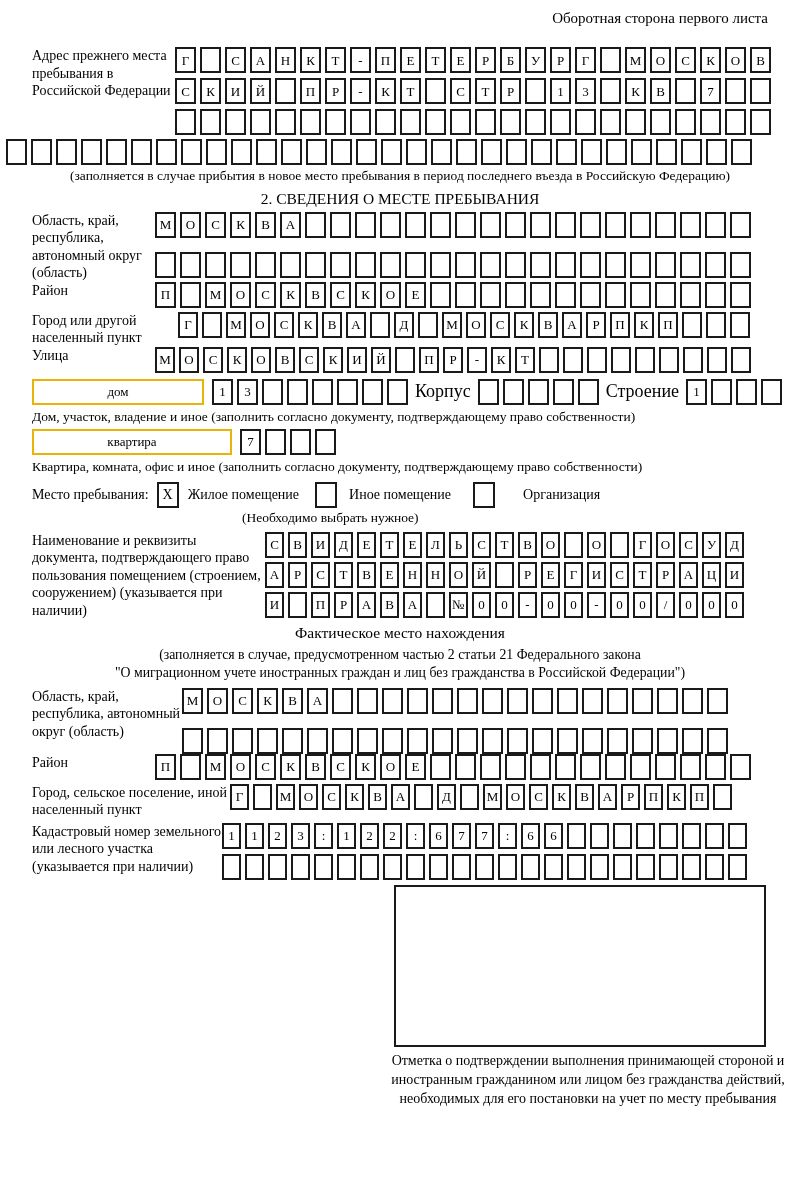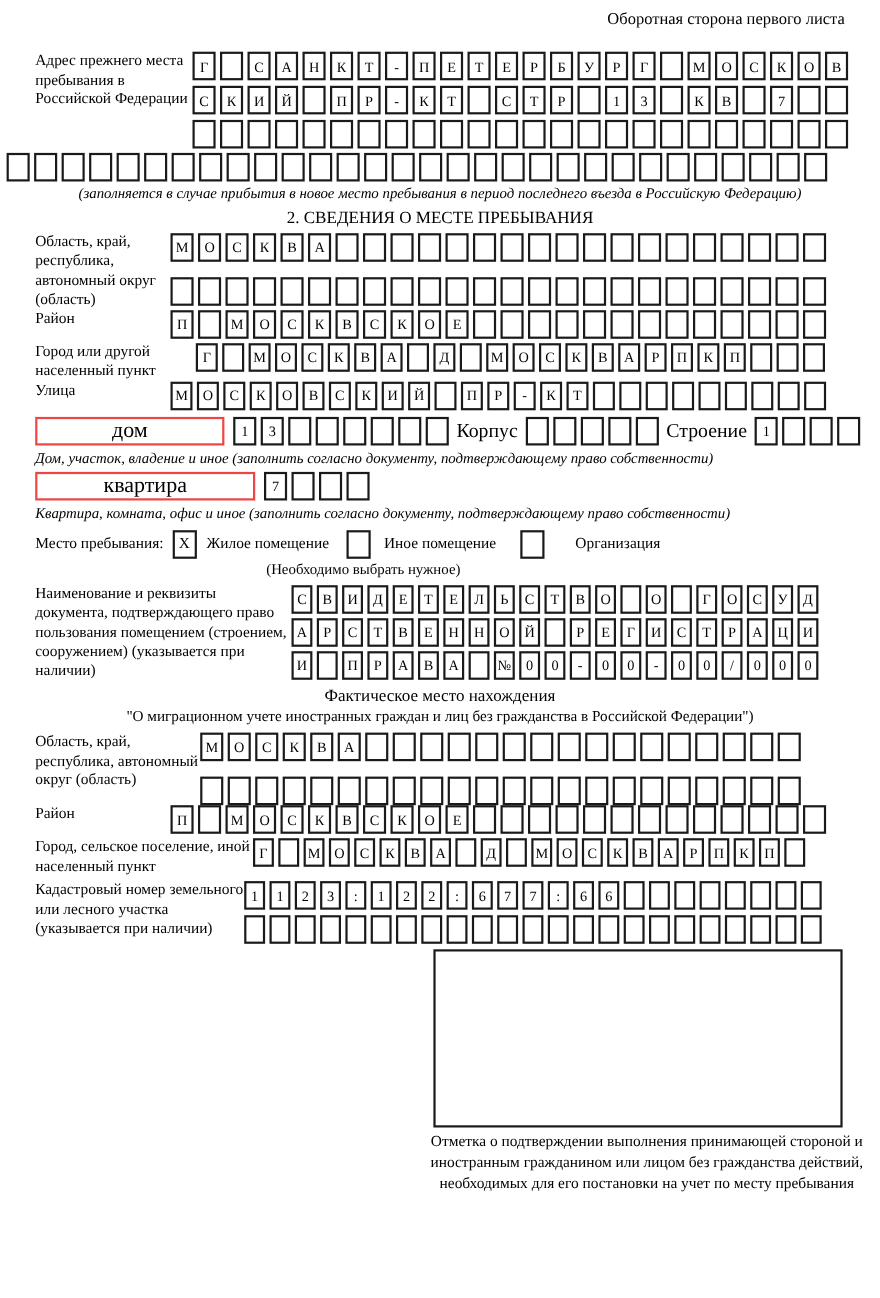--- a/index.html
+++ b/index.html
@@ -24,30 +24,30 @@
   .cells { display:flex; gap:4px; }
   .cell {
     width:21px; height:26px; border:2px solid #1a1a1a; flex-shrink:0;
     display:flex; align-items:center; justify-content:center;
     font-size:13px; line-height:1;
   }
   .w20 .cell { width:20px; }
   .w19 .cell { width:19px; }
 
   .mt3{margin-top:3px}.mt4{margin-top:4px}.mt6{margin-top:6px}.mt8{margin-top:8px}
-  .note { font-size:13.5px; line-height:1.25;font-style:italic; }
+  .note { font-size:13.5px; line-height:1.25; }
   .note-center { text-align:center; }
   .sec-title { text-align:center; font-weight:normal; font-size:15.5px; margin-top:5px; }
   .subtitle { text-align:center; font-size:13.8px; line-height:1.3; }
 
   .wide-row { margin-left:-26px; }
 
   .labelbox {
-    height:26px; border:2px solid #ef4444; display:flex;
-    align-items:center; justify-content:center; font-size:20px; flex-shrink:0;
+    height:26px; border:2px solid #eab308; display:flex;
+    align-items:center; justify-content:center; font-size:13px; flex-shrink:0;
   }
   .dom-box { width:172px; }
   .kv-box { width:200px;text-align:right; }
   .inline-row { display:flex; align-items:center; }
   .inline-lbl { font-size:18px; margin:0 7px; white-space:nowrap; }
 
   .stay-row { display:flex; align-items:center; font-size:14px; margin-top:6px; }
   .checkbox {
     width:22px; height:26px; border:2px solid #1a1a1a; flex-shrink:0;
     display:flex; align-items:center; justify-content:center; font-size:14px;
@@ -459,20 +459,21 @@
           <span class="cell">0</span>
           <span class="cell">/</span>
           <span class="cell">0</span>
           <span class="cell">0</span>
           <span class="cell">0</span>
         </div>
     </div>
   </div>
 
   <div class="sec-title mt8">Фактическое место нахождения</div>
+  <div class="subtitle mt4">(заполняется в случае, предусмотренном частью 2 статьи 21 Федерального закона</div>
   <div class="subtitle">"О миграционном учете иностранных граждан и лиц без гражданства в Российской Федерации")</div>
 
   <div class="field mt6">
     <div class="flabel lw150">Область, край, республика, автономный округ (область)</div>
     <div class="rows rg14">
       <div class="cells">
           <span class="cell">М</span>
           <span class="cell">О</span>
           <span class="cell">С</span>
           <span class="cell">К</span>

